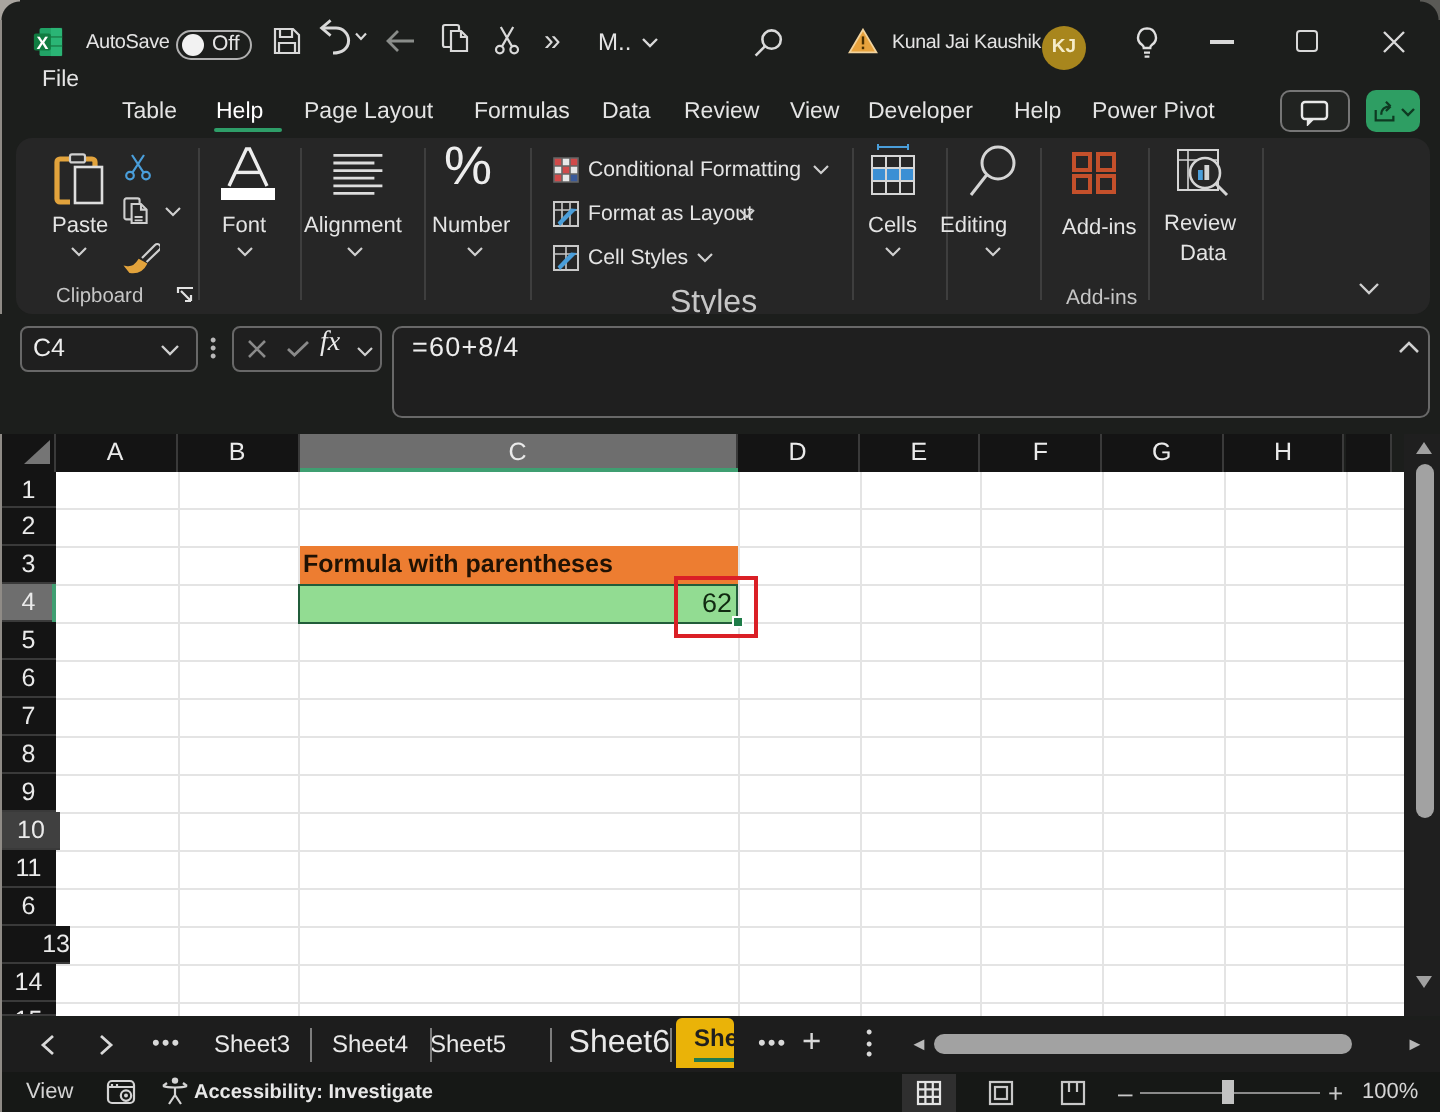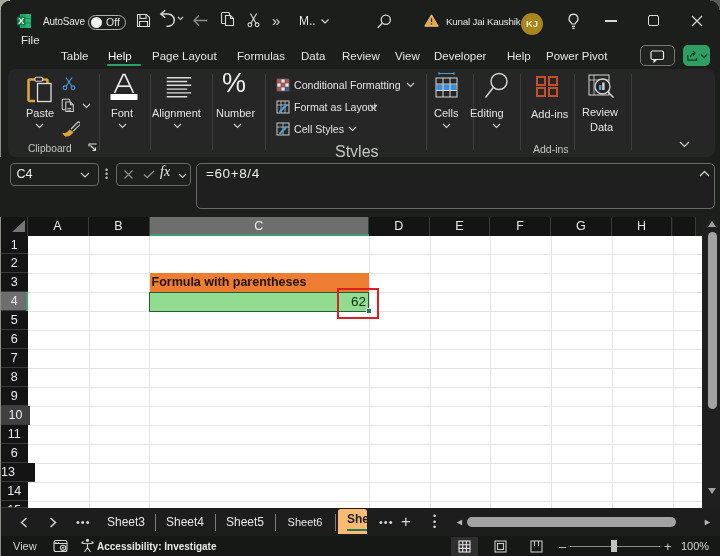--- a/index.html
+++ b/index.html
@@ -334,21 +334,21 @@
 <div class="a" style="left:1px;top:273.4px;width:26.5px;height:18.9px;background:#141414;border-bottom:1px solid #3a3a3a;color:#eaeaea;font-size:12.5px;text-align:center;line-height:18.9px;overflow:hidden">3</div>
 <div class="a" style="left:1px;top:292.4px;width:26.5px;height:18.9px;background:#6e6e6e;border-bottom:1px solid #3a3a3a;color:#eaeaea;font-size:12.5px;text-align:center;line-height:18.9px;overflow:hidden">4</div>
 <div class="a" style="left:1px;top:311.3px;width:26.5px;height:18.9px;background:#141414;border-bottom:1px solid #3a3a3a;color:#eaeaea;font-size:12.5px;text-align:center;line-height:18.9px;overflow:hidden">5</div>
 <div class="a" style="left:1px;top:330.2px;width:26.5px;height:18.9px;background:#141414;border-bottom:1px solid #3a3a3a;color:#eaeaea;font-size:12.5px;text-align:center;line-height:18.9px;overflow:hidden">6</div>
 <div class="a" style="left:1px;top:349.2px;width:26.5px;height:18.9px;background:#141414;border-bottom:1px solid #3a3a3a;color:#eaeaea;font-size:12.5px;text-align:center;line-height:18.9px;overflow:hidden">7</div>
 <div class="a" style="left:1px;top:368.1px;width:26.5px;height:18.9px;background:#141414;border-bottom:1px solid #3a3a3a;color:#eaeaea;font-size:12.5px;text-align:center;line-height:18.9px;overflow:hidden">8</div>
 <div class="a" style="left:1px;top:387.1px;width:26.5px;height:18.9px;background:#141414;border-bottom:1px solid #3a3a3a;color:#eaeaea;font-size:12.5px;text-align:center;line-height:18.9px;overflow:hidden">9</div>
 <div class="a" style="left:1px;top:406.0px;width:29px;height:18.9px;background:#404040;border-bottom:1px solid #3a3a3a;color:#eaeaea;font-size:12.5px;text-align:center;line-height:18.9px;overflow:hidden">10</div>
 <div class="a" style="left:1px;top:425.0px;width:26.5px;height:18.9px;background:#141414;border-bottom:1px solid #3a3a3a;color:#eaeaea;font-size:12.5px;text-align:center;line-height:18.9px;overflow:hidden">11</div>
 <div class="a" style="left:1px;top:443.9px;width:26.5px;height:18.9px;background:#141414;border-bottom:1px solid #3a3a3a;color:#eaeaea;font-size:12.5px;text-align:center;line-height:18.9px;overflow:hidden">6</div>
-<div class="a" style="left:1px;top:462.9px;width:34px;height:18.9px;background:#141414;border-bottom:1px solid #3a3a3a;color:#eaeaea;font-size:12.5px;text-align:left;line-height:18.9px;overflow:hidden">13</div>
+<div class="a" style="left:1px;top:462.9px;width:34px;height:18.9px;background:#141414;border-bottom:1px solid #3a3a3a;color:#eaeaea;font-size:12.5px;text-align:right;line-height:18.9px;overflow:hidden">13</div>
 <div class="a" style="left:1px;top:481.9px;width:26.5px;height:18.9px;background:#141414;border-bottom:1px solid #3a3a3a;color:#eaeaea;font-size:12.5px;text-align:center;line-height:18.9px;overflow:hidden">14</div>
 <div class="a" style="left:1px;top:500.8px;width:26.5px;height:6.8px;background:#141414;border-bottom:1px solid #3a3a3a;color:#eaeaea;font-size:12.5px;text-align:center;line-height:19px;overflow:hidden">15</div>
 <div class="a" style="left:25.5px;top:292.4px;width:2px;height:19px;background:#3f9e71"></div>
 <div class="a" style="left:149.5px;top:273.4px;width:219.5px;height:19px;background:#ed7d31;color:#201204;font-size:12.5px;font-weight:bold;line-height:19px;padding-left:2px">Formula with parentheses</div>
 <div class="a" style="left:148.8px;top:291.8px;width:220.7px;height:20.2px;background:#92dc92;border:1.6px solid #215c3a"></div>
 <div class="a" style="left:149px;top:292.8px;width:217px;height:17.5px;color:#102a10;font-size:13.5px;text-align:right;line-height:17.5px">62</div>
 <div class="a" style="left:365.5px;top:307.5px;width:6px;height:6px;background:#1e7c48;border:1px solid #fff"></div>
 <div class="a" style="left:336.5px;top:287.5px;width:42px;height:31px;border:2.6px solid #da1f26;z-index:30"></div>
 <div class="a" style="left:701.5px;top:217px;width:18.5px;height:291px;background:#1f1f1f"></div>
 <div class="a" style="left:708px;top:220.5px;width:0;height:0;border-left:4.3px solid transparent;border-right:4.3px solid transparent;border-bottom:6.5px solid #a0a0a0"></div>
@@ -358,27 +358,27 @@
 <div id="tabs" class="a" style="left:1px;top:510px;width:719px;height:26px;background:#1d1d1d"></div>
 <svg class="a" style="left:20px;top:517px" width="8" height="11" viewBox="0 0 8 11" fill="none" stroke="#d9d9d9" stroke-width="1.4">
     <path d="M6.5 1 L1.5 5.5 L6.5 10"></path>
   </svg>
 <svg class="a" style="left:49px;top:517px" width="8" height="11" viewBox="0 0 8 11" fill="none" stroke="#d9d9d9" stroke-width="1.4">
     <path d="M1.5 1 L6.5 5.5 L1.5 10"></path>
   </svg>
 <div class="a" style="left:76px;top:516px;color:#d9d9d9;font-size:11px;letter-spacing:1px">•••</div>
 <div class="a" style="left:96px;top:510px;width:60px;height:24px;color:#e8e8e8;font-size:12px;text-align:center;line-height:24px">Sheet3</div>
 <div class="a" style="left:155px;top:510px;width:60px;height:24px;color:#e8e8e8;font-size:12px;text-align:center;line-height:24px">Sheet4</div>
-<div class="a" style="left:215px;top:510px;width:60px;height:24px;color:#e8e8e8;font-size:12px;text-align:center;line-height:24px">Sheet5</div>
-<div class="a" style="left:275px;top:510px;width:60px;height:24px;color:#e8e8e8;font-size:11px;text-align:center;line-height:24px">Sheet6</div>
+<div class="a" style="left:215px;top:510px;width:60px;height:24px;color:#e8e8e8;font-size:12px;line-height:24px">Sheet5</div>
+<div class="a" style="left:275px;top:510px;width:60px;height:24px;color:#e8e8e8;font-size:16px;text-align:right;line-height:24px">Sheet6</div>
 <div class="a" style="left:155px;top:513.5px;width:1px;height:17px;background:#7e7e7e"></div>
 <div class="a" style="left:215px;top:513.5px;width:1px;height:17px;background:#7e7e7e"></div>
 <div class="a" style="left:275px;top:513.5px;width:1px;height:17px;background:#7e7e7e"></div>
 <div class="a" style="left:335px;top:513.5px;width:1px;height:17px;background:#7e7e7e"></div>
-<div class="a" style="left:338px;top:508.5px;width:28.5px;height:25px;background:#fdba74;border-radius:3px 3px 0 0;color:#1f1f1f;font-size:12px;font-weight:600;line-height:21px;padding-left:9px;z-index:5;overflow:hidden">She</div>
+<div class="a" style="left:338px;top:508.5px;width:28.5px;height:25px;background:#eab308;border-radius:3px 3px 0 0;color:#1f1f1f;font-size:12px;font-weight:600;line-height:21px;padding-left:9px;z-index:5;overflow:hidden">She</div>
 <div class="a" style="left:347px;top:528.6px;width:19.5px;height:2.2px;background:#217a50;z-index:6"></div>
 <div class="a" style="left:379px;top:516px;color:#d9d9d9;font-size:11px;letter-spacing:1px">•••</div>
 <div class="a" style="left:401px;top:511.5px;color:#d9d9d9;font-size:16.5px">+</div>
 <div class="a" style="left:433px;top:514px;color:#d9d9d9;font-size:9px;line-height:5.5px">•<br>•<br>•</div>
 <div class="a" style="left:455px;top:517px;color:#b8b8b8;font-size:9px">◄</div>
 <div class="a" style="left:467px;top:517px;width:209px;height:10px;background:#a2a2a2;border-radius:5px"></div>
 <div class="a" style="left:703px;top:517px;color:#b8b8b8;font-size:9px">►</div>
 
 <div id="status" class="a" style="left:1px;top:536px;width:719px;height:20px;background:#161816"></div>
 <div class="a" style="left:13px;top:540px;color:#d4d4d4;font-size:11px">View</div>

